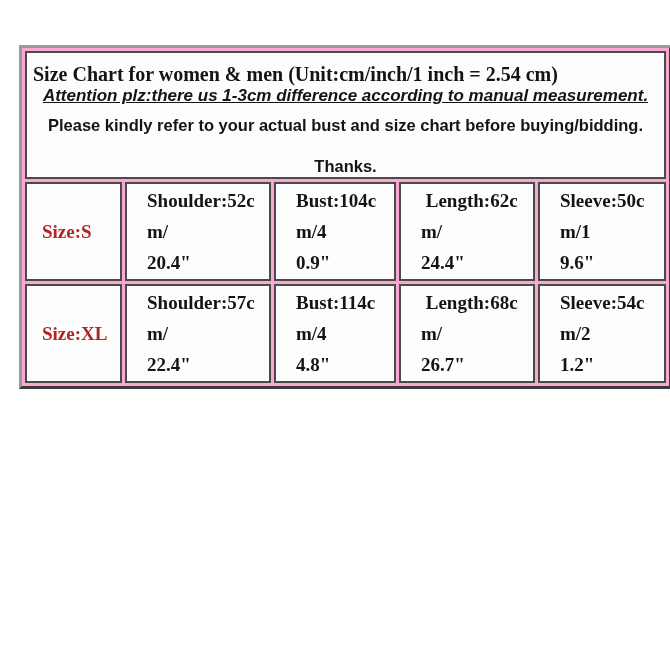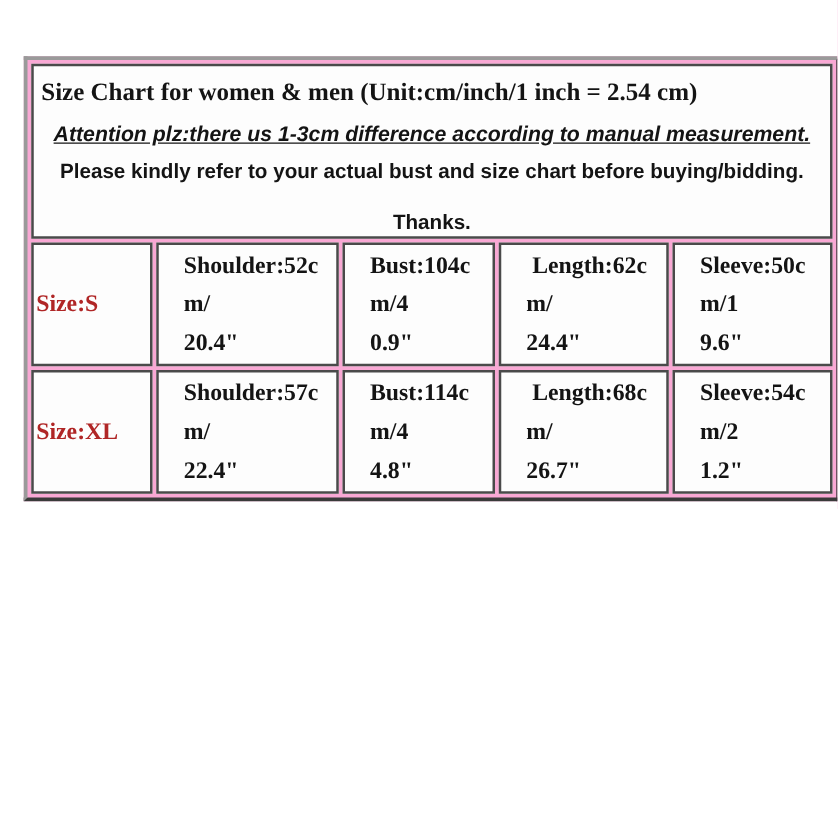--- a/index.html
+++ b/index.html
@@ -48,21 +48,20 @@
     white-space: nowrap;
   }
   .attention {
     font-family: "Liberation Sans", sans-serif;
     font-weight: bold;
     font-style: italic;
     font-size: 17px;
     color: var(--text, #141414);
     text-decoration: underline;
     text-align: center;
-    margin-top: 12px;
     white-space: nowrap;
   }
   .note {
     font-family: Liberation Sans, sans-serif;
     font-weight: bold;
     font-size: 16.5px;
     color: var(--text, #141414);
     text-align: center;
     margin-top: 10px;
     white-space: nowrap;
@@ -73,21 +72,21 @@
     font-size: 16.5px;
     color: var(--text, #141414);
     text-align: center;
     margin-top: 22px;
   }
   td.size-cell {
     font-family: "Liberation Serif", serif;
     font-weight: bold;
     font-size: 19px;
     color: var(--size-label-red, #b02626);
-    padding-left: 2px;
+    padding-left: 15px;
   }
   td.val-cell {
     font-family: "Liberation Serif", serif;
     font-weight: bold;
     font-size: 19px;
     line-height: 31px;
     color: var(--text, #141414);
     white-space: pre-wrap;
     word-break: break-all;
     padding-left: 20px;

